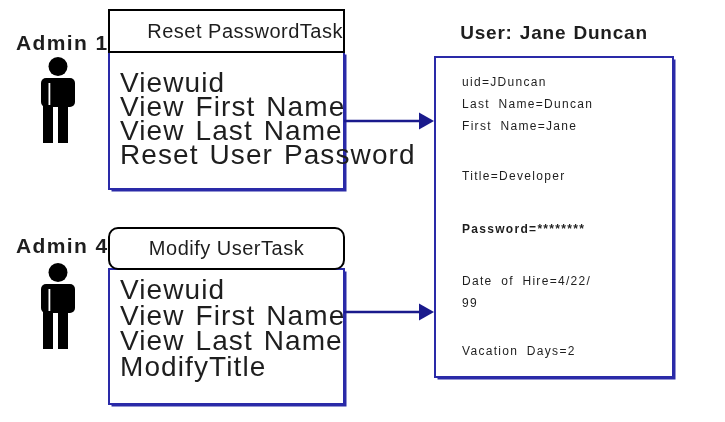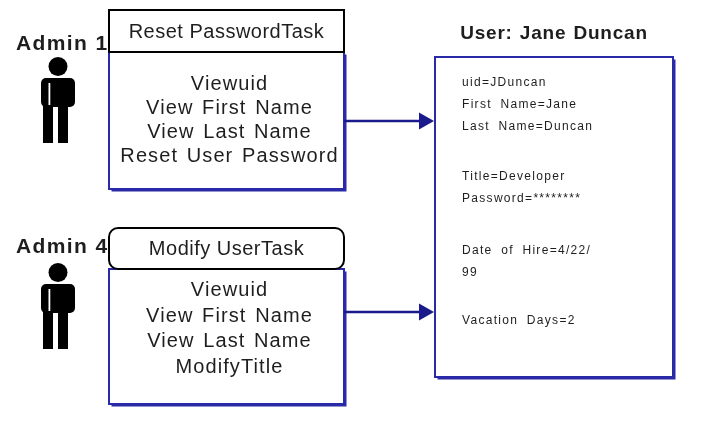--- a/index.html
+++ b/index.html
@@ -26,30 +26,29 @@
 
   
   .box-header{
     position:absolute;
     background:#ffffff;
     border:2px solid var(--header_border,#000);
     display:flex;align-items:center;justify-content:center;
     font-size:20px;letter-spacing:0.5px;
     z-index:2;white-space:nowrap;
   }
-  .th1{left:108px;top:9px;width:237px;height:44px;}
+  .th1{left:108px;top:9px;width:237px;height:44px;justify-content:flex-end;}
   .th2{left:108px;top:227px;width:237px;height:43px;border-radius:10px;}
   .box-body{
     position:absolute;
     background:#ffffff;
     border:2px solid var(--box_border,#2a2aa8);
     box-shadow:2.5px 2.5px 0 -1px var(--box_border,#2a2aa8);
-    font-size:20px;letter-spacing:1.1px;word-spacing:2px;
+    font-size:28px;letter-spacing:1.1px;word-spacing:2px;
     z-index:1;
-    text-align:center;
   }
   .tb1{left:108px;top:51px;width:237px;height:139px;padding:18px 4px 0 10px;line-height:24px;}
   .tb2{left:108px;top:268px;width:237px;height:137px;padding:7px 4px 0 10px;line-height:25.5px;}
   .pline{white-space:nowrap;}
 
   
   .arrow{position:absolute;z-index:3;}
   .a1{left:344px;top:108px;}
   .a2{left:344px;top:299px;}
   .arrow line{stroke:var(--arrow,#1a1a8c);}
@@ -64,21 +63,21 @@
   .user-box{
     position:absolute;left:434px;top:56px;width:240px;height:322px;
     background:#ffffff;
     border:2px solid var(--box_border,#2a2aa8);
     box-shadow:2.5px 2.5px 0 -1px var(--box_border,#2a2aa8);
     padding:13px 4px 0 26px;
     font-size:12px;line-height:22px;letter-spacing:1.3px;word-spacing:4px;
   }
   .uline{white-space:nowrap;}
   .g33{margin-top:28px;}
-  .g31{}
+  .g31{margin-top:31px;font-weight:bold;}
   .g30{margin-top:30px;}
   .g26{margin-top:26px;}
 </style>
 </head>
 <body>
 
 <div class="stage">
 
   <div class="admin-label lbl1">Admin 1</div>
   <span class="person p1">
@@ -127,22 +126,22 @@
     <path d="M75,4.5 L90,13 L75,21.5 Z"></path>
   </svg>
   <svg class="arrow a2" width="92" height="26" viewBox="0 0 92 26" aria-hidden="true">
     <line x1="0" y1="13" x2="77" y2="13" stroke-width="2.6"></line>
     <path d="M75,4.5 L90,13 L75,21.5 Z"></path>
   </svg>
 
   <div class="user-title">User: Jane Duncan</div>
   <div class="user-box">
     <div class="uline">uid=JDuncan</div>
+    <div class="uline">Last Name=Duncan</div>
     <div class="uline">First Name=Jane</div>
-    <div class="uline">Last Name=Duncan</div>
     <div class="uline g33">Title=Developer</div>
     <div class="uline g31">Password=********</div>
     <div class="uline g30">Date of Hire=4/22/</div>
     <div class="uline">99</div>
     <div class="uline g26">Vacation Days=2</div>
   </div>
 
 </div>
 
 </body></html>

